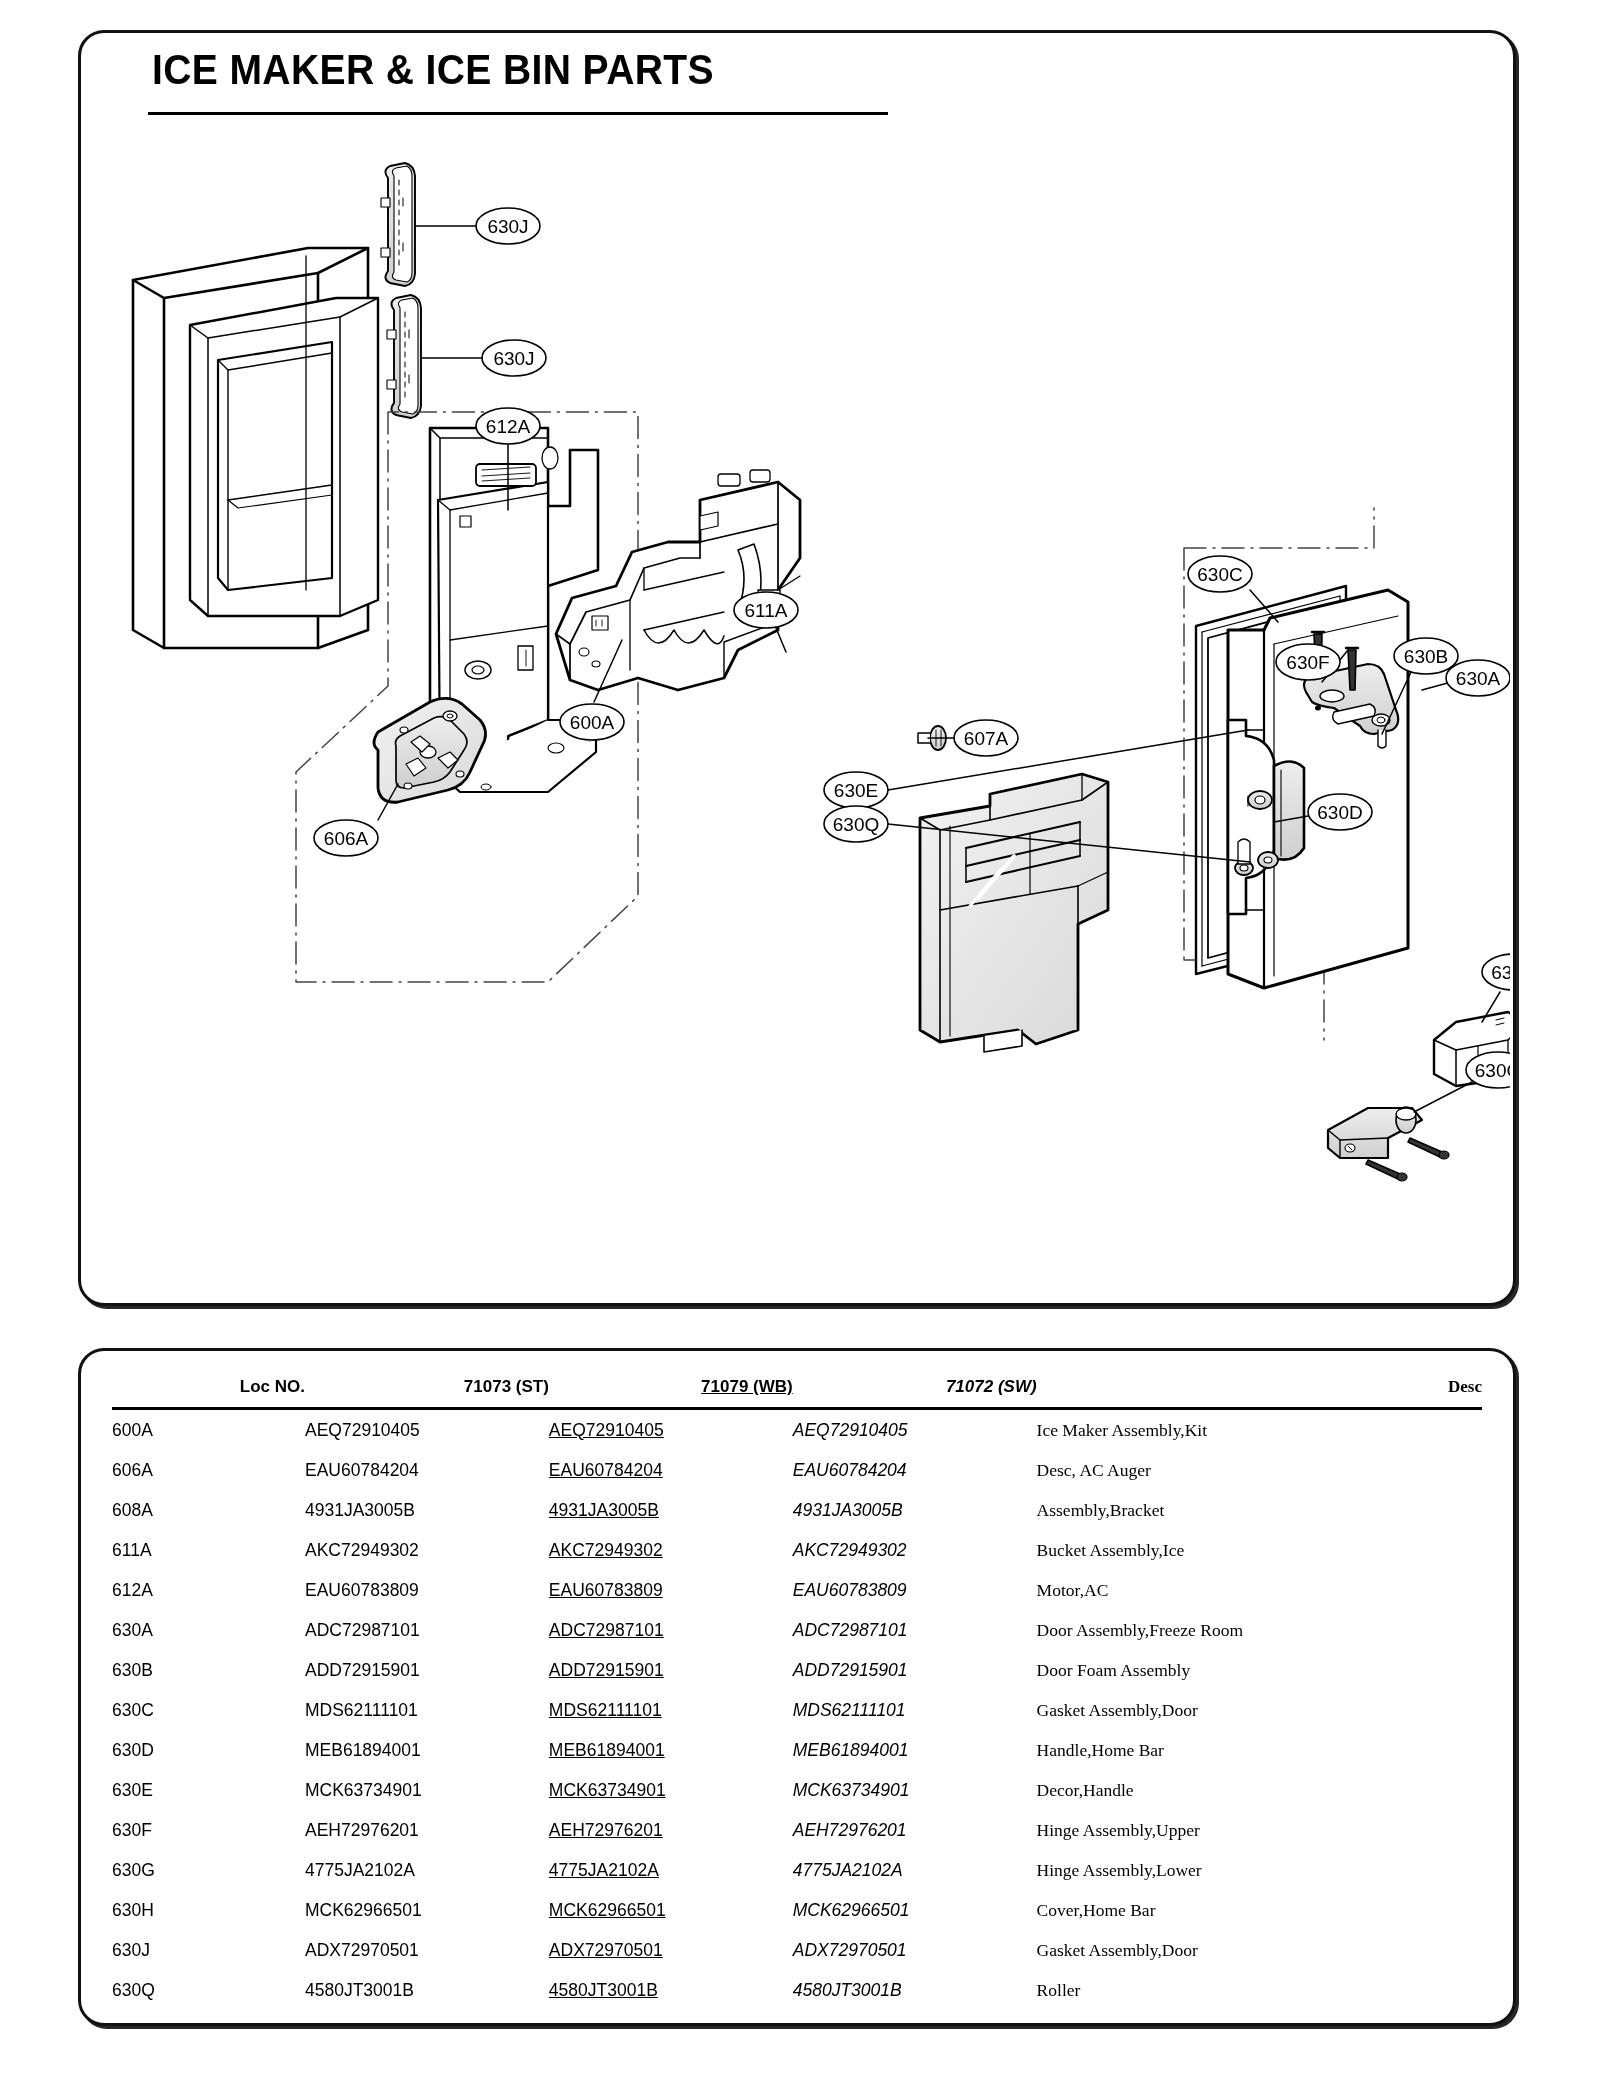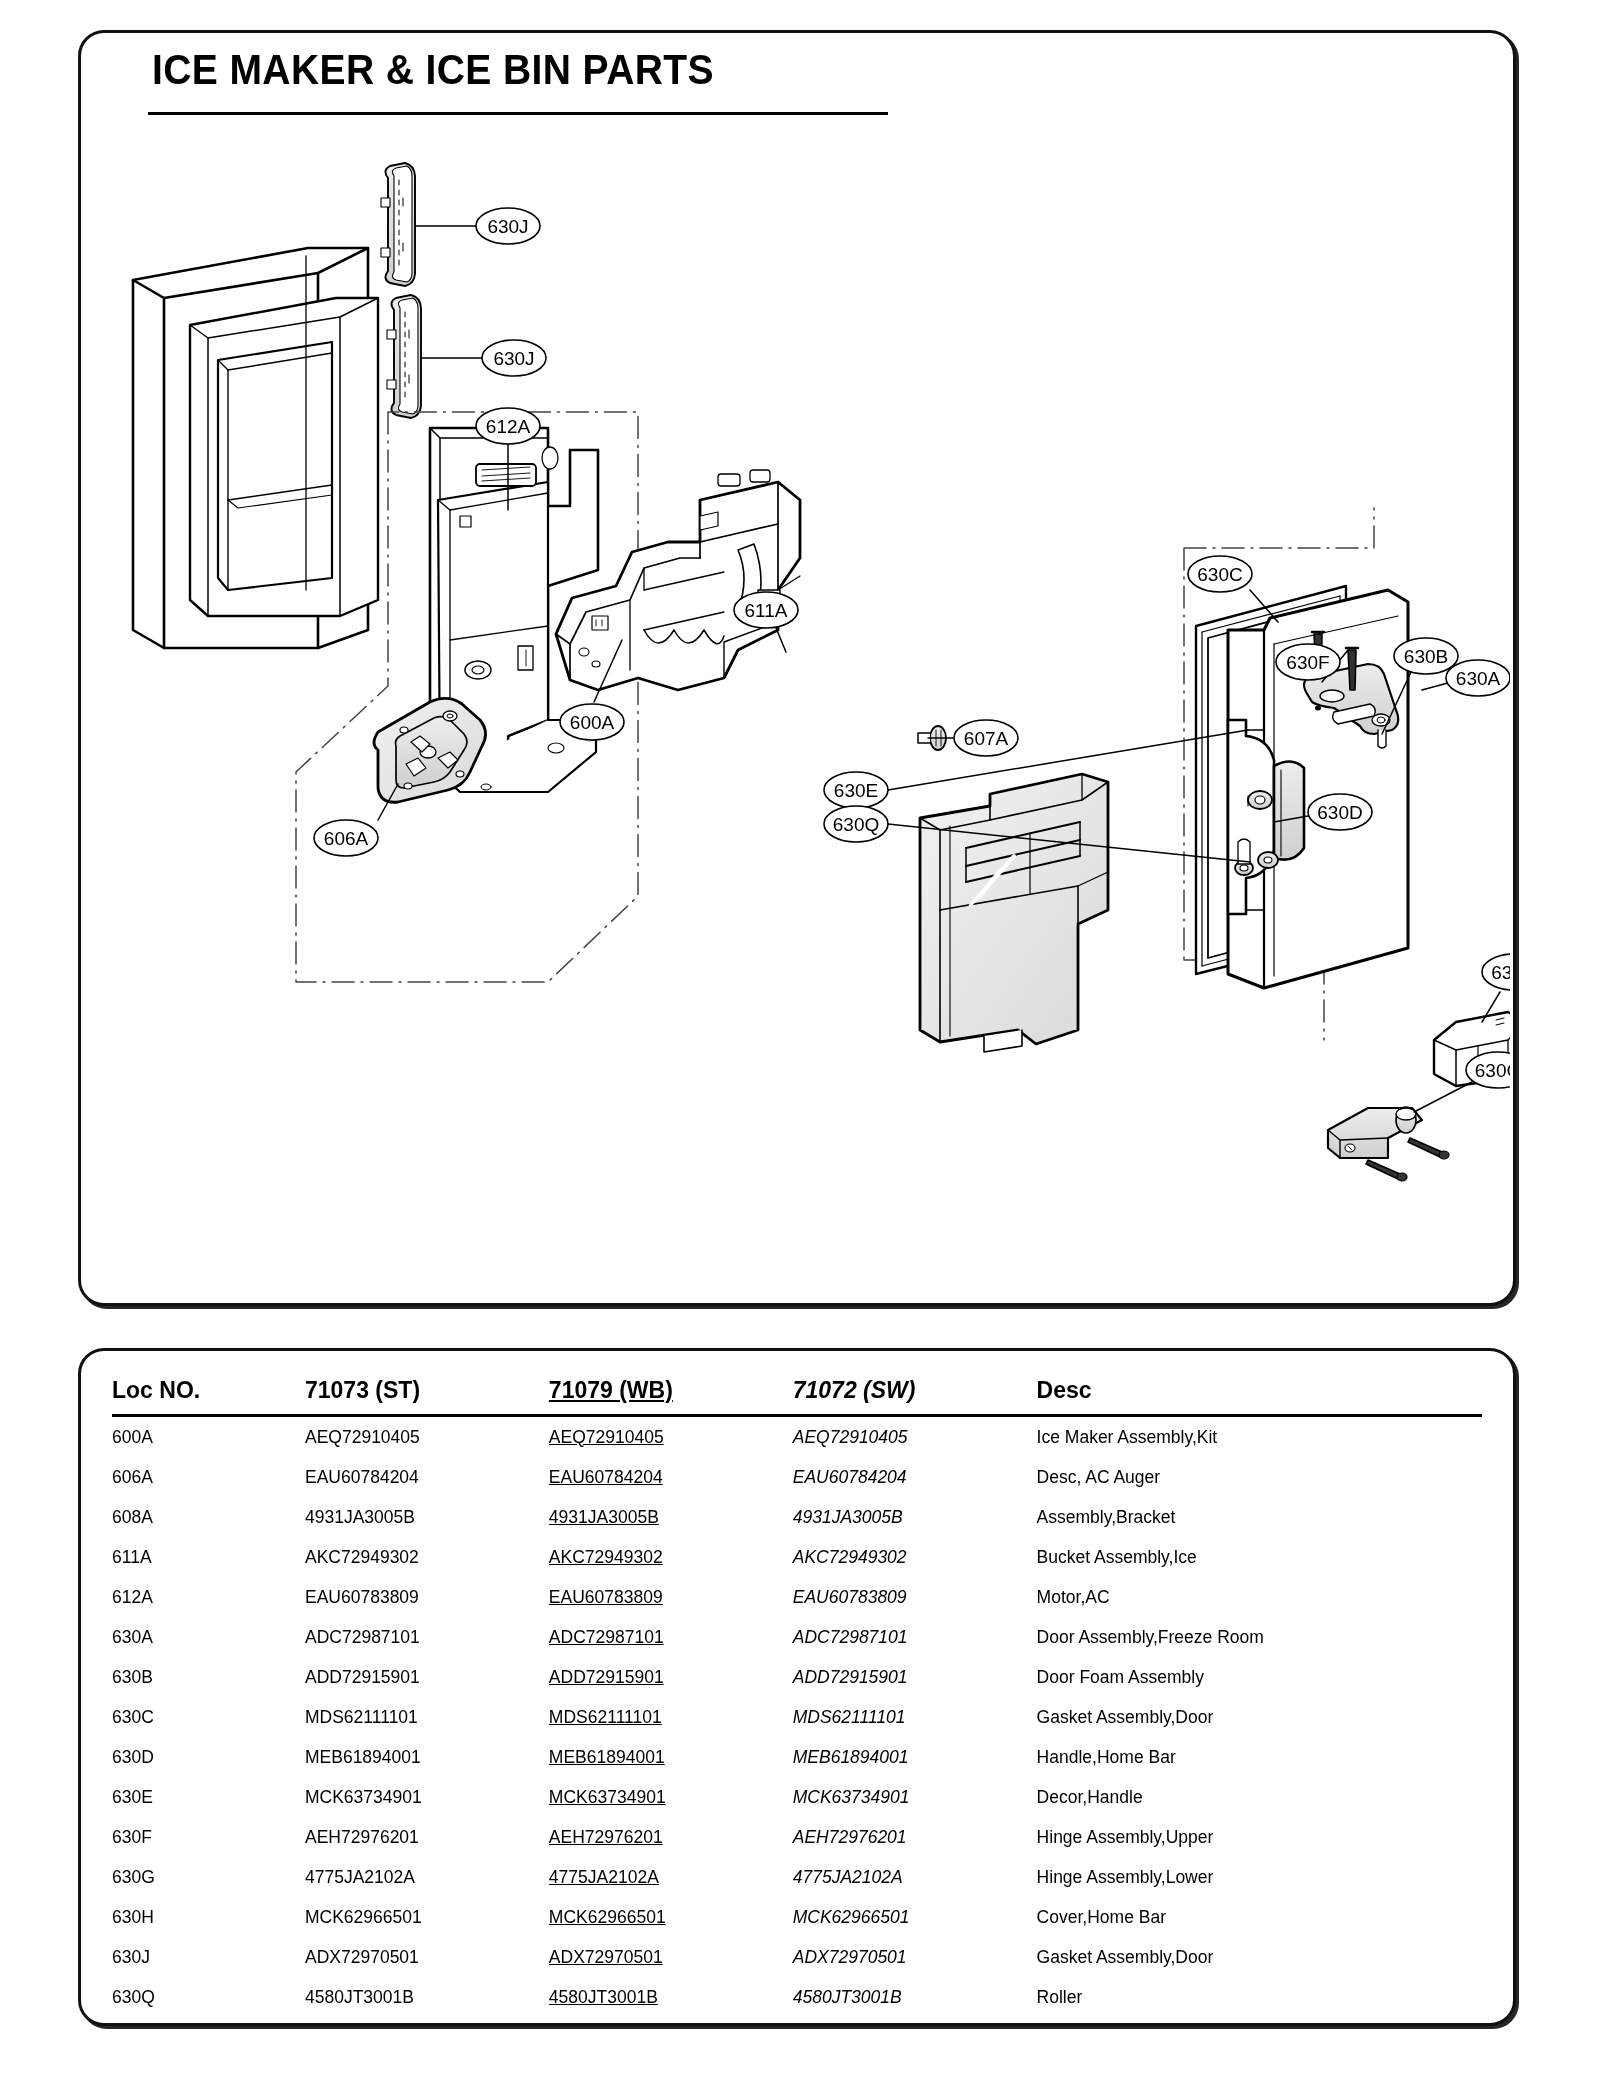--- a/index.html
+++ b/index.html
@@ -74,39 +74,39 @@
     left: 112px;
     top: 1355px;
     width: 1370px;
   }
   table.parts {
     border-collapse: collapse;
     width: 1370px;
     font-size: 17.5px;
   }
   table.parts th {
-    text-align: left;
+    text-align: right;
     font-weight: bold;
-    font-size: 23px;
+    font-size: 17px;
     padding: 22px 0 10px 0;
     white-space: nowrap;
   }
   table.parts thead tr {
     border-bottom: 3px solid #000;
   }
   table.parts td {
     padding: 9.5px 0;
     white-space: nowrap;
     vertical-align: top;
   }
   .col-loc   { width: 182px; }
   .col-p1    { width: 230px; }
   .col-p2    { width: 230px; text-decoration: underline; }
   .col-p3    { width: 230px; font-style: italic; }
-  .col-desc  { width: 420px; }
+  .col-desc  { width: 420px; font-family: Liberation Serif, serif; }
   td.loc     { padding-left: 0; }
 </style>
 </head>
 <body>
 
 <div class="panel" id="diagram-panel"></div>
 
 <div id="page-title">ICE MAKER &amp; ICE BIN PARTS</div>
 <div id="title-rule"></div>
 

